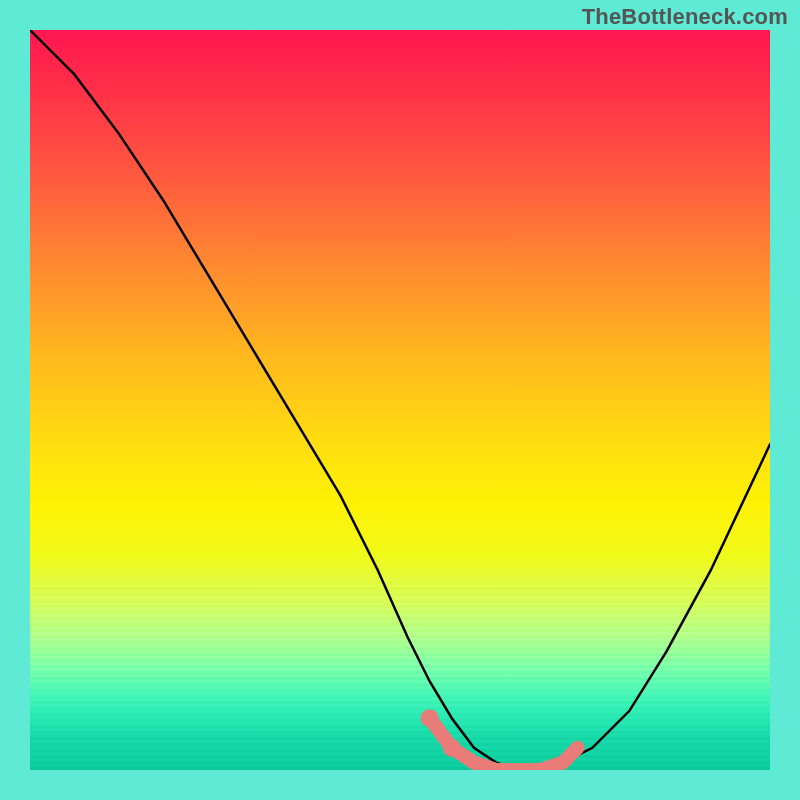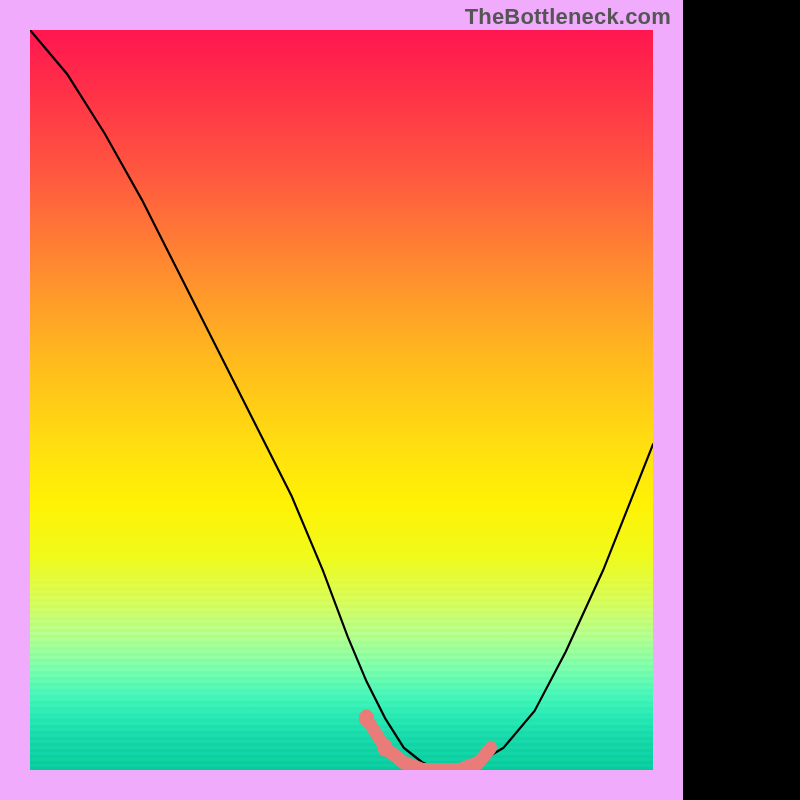--- a/index.html
+++ b/index.html
@@ -5,23 +5,23 @@
   body {
     margin: 0;
     padding: 0;
     background: #000;
     width: 800px;
     height: 800px;
     overflow: hidden;
     font-family: Arial, Helvetica, sans-serif;
   }
   .outer-frame {
-    width: 683px;
+    width: 800px;
     height: 800px;
-    background: #f0abfc;
+    background: #5eead4;
     position: relative;
   }
   .watermark {
     position: absolute;
     top: 4px;
     right: 12px;
     color: #555;
     font-size: 22px;
     font-weight: 600;
     letter-spacing: 0.2px;

